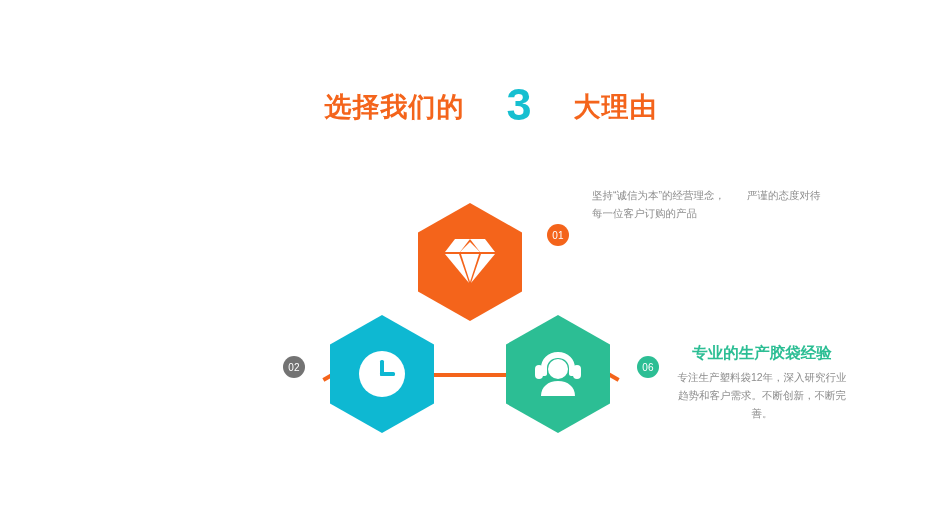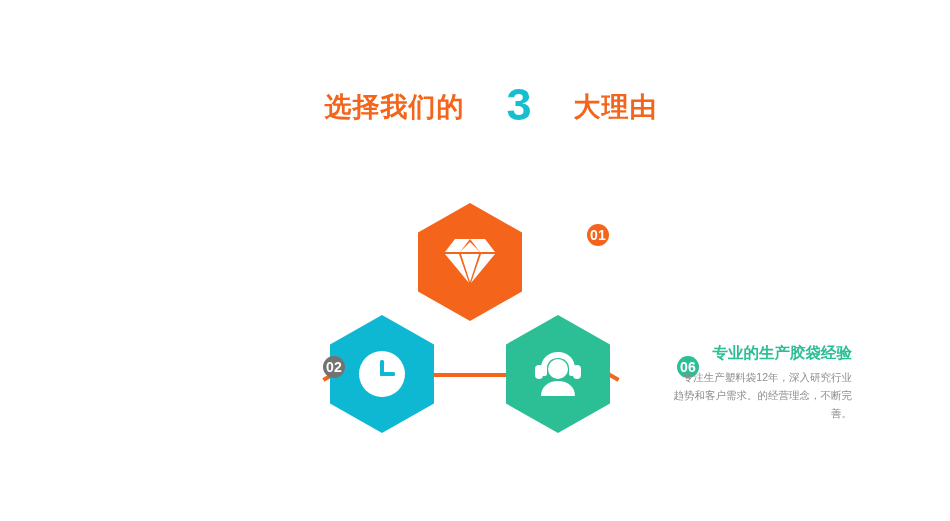--- a/index.html
+++ b/index.html
@@ -125,27 +125,26 @@
     line-height: 18px;
     margin: 0;
   }
 
   .badge {
     position: absolute;
     width: 22px;
     height: 22px;
     border-radius: 50%;
     color: #ffffff;
-    font-size: 14px;
-    font-weight: bold;
+    font-size: 10px;
+    font-weight: normal;
     display: flex;
     align-items: center;
     justify-content: center;
     letter-spacing: 0.3px;
-    margin-left: 40px;
   }
 
   
   #block-01 {
     left: 592px;
     top: 186px;
     width: 265px;
     text-align: left;
   }
   #block-01 .block-title { color: #F4641B; }
@@ -167,21 +166,21 @@
     left: 283px;
     top: 356px;
     background: #737373;
   }
 
   
   #block-03 {
     left: 672px;
     top: 342px;
     width: 180px;
-    text-align: right;
+    text-align: center;
   }
   #block-03 .block-title { color: #2CBE94; }
   #badge-03 {
     left: 637px;
     top: 356px;
     background: #2CBE94;
   }
 
   .nowrap-gap { display: inline-block; width: 22px; }
 </style>
@@ -235,27 +234,31 @@
             <circle cx="26" cy="19" r="10"></circle>
             <path d="M26 31 C16 31 9 37 9 46 L43 46 C43 37 36 31 26 31 Z"></path>
           </g>
         </svg>
       </span>
     </div>
   </div>
 
   <div class="badge" id="badge-01">01</div>
   <div class="block" id="block-01">
+    <div class="block-body">
+      <span>坚持“诚信为本”的经营理念，</span><span class="nowrap-gap"></span><span>严谨的态度对待</span><br>
+      <span>每一位客户订购的产品</span>
+    </div>
   </div>
 
   <div class="badge" id="badge-02">02</div>
 
   <div class="badge" id="badge-03">06</div>
   <div class="block" id="block-03">
     <div class="block-title">专业的生产胶袋经验</div>
     <div class="block-body">
       <span>专注生产塑料袋12年，深入研究行业</span><br>
-      <span>趋势和客户需求。的经营理念，不断完</span><br>
+      <span>趋势和客户需求。不断创新，不断完</span><br>
       <span>善。</span>
     </div>
   </div>
 
 </div>
 
 </body></html>

